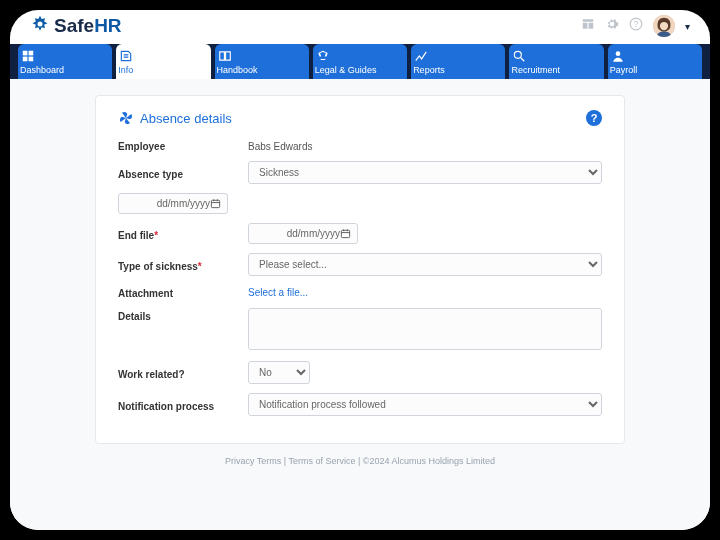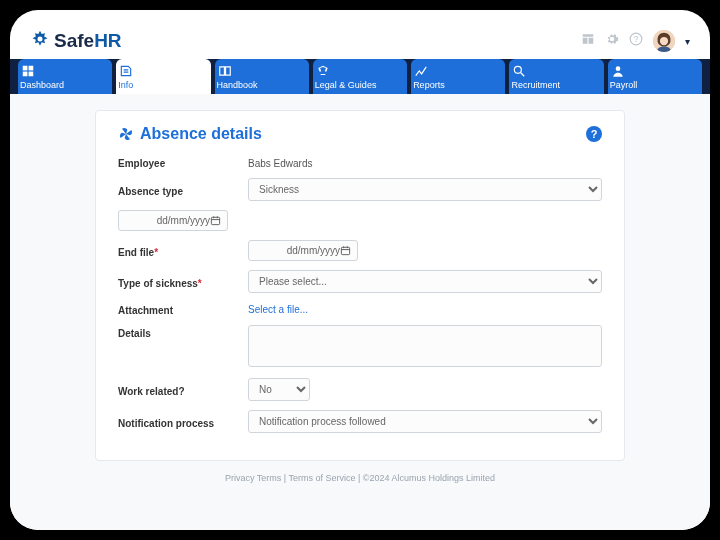--- a/index.html
+++ b/index.html
@@ -1,36 +1,36 @@
 <!DOCTYPE html>
 <html><head>
 <meta charset="utf-8">
 <style>
 *{box-sizing:border-box;margin:0;padding:0;font-family:Arial,Helvetica,sans-serif}
 body{background:#000;display:flex;justify-content:center;align-items:center;width:720px;height:540px}
 .device{background:#fff;width:700px;height:520px;border-radius:28px;overflow:hidden;display:flex;flex-direction:column}
-.topbar{display:flex;align-items:center;justify-content:space-between;padding:19px 20px 6px}
+.topbar{display:flex;align-items:center;justify-content:space-between;padding:4px 20px 6px}
 .logo{display:flex;align-items:center;gap:4px}
 .logo-mark{color:#0e5aa7}
 .logo-text{font-size:19px;font-weight:700;color:#1a2b4a}
 .logo-text .hr{color:#0e5aa7}
 .toptools{display:flex;align-items:center;gap:10px;color:#bfc5cd}
 .toptools svg{width:14px;height:14px;fill:#bfc5cd}
 .avatar{width:22px;height:22px;border-radius:50%;background:#e8c4a8;display:inline-flex;align-items:center;justify-content:center;overflow:hidden}
 .avatar svg{width:22px;height:22px}
 .caret{font-size:10px;color:#1a2b4a}
 .navwrap{background:#102040;padding:0 8px}
 .nav{display:flex;gap:4px}
 .tab{flex:1;background:#1e6fd9;color:#fff;border-radius:6px 6px 0 0;display:flex;flex-direction:column;align-items:flex-start;justify-content:center;padding:5px 2px 4px;font-size:9px;cursor:pointer;gap:2px}
 .tab.active{background:#fff;color:#1e6fd9}
 .tab svg{width:16px;height:14px;fill:currentColor}
 .body{flex:1;background:#f7f9fb;overflow:auto;padding:16px 0 10px}
 .card{background:#fff;border:1px solid #e5e8ec;border-radius:4px;width:530px;margin:0 auto;padding:14px 22px 18px}
 .cardhead{display:flex;align-items:center;justify-content:space-between;margin-bottom:12px}
-.cardtitle{display:flex;align-items:center;gap:6px;color:#1e6fd9;font-size:16px;font-weight:700}
+.cardtitle{display:flex;align-items:center;gap:6px;color:#1e6fd9;font-size:13px;font-weight:400}
 .cardtitle svg{width:16px;height:16px;fill:#1e6fd9}
 .help{width:16px;height:16px;border-radius:50%;background:#1e6fd9;color:#fff;font-size:11px;font-weight:700;display:flex;align-items:center;justify-content:center;cursor:pointer}
 .row{display:flex;align-items:center;margin-bottom:9px;font-size:10px}
 .row.tall{align-items:flex-start}
 .lbl{width:130px;font-weight:700;color:#333;padding-top:3px}
 .req{color:#d6283a}
 .val{color:#555;padding-top:3px}
 .ctrl{flex:1}
 select,.dateinput,textarea{font-size:10px;color:#666;border:1px solid #d0d5dc;border-radius:3px;background:#fcfcfd;padding:4px 6px;width:100%;font-family:inherit}
 select.narrow{width:62px}

